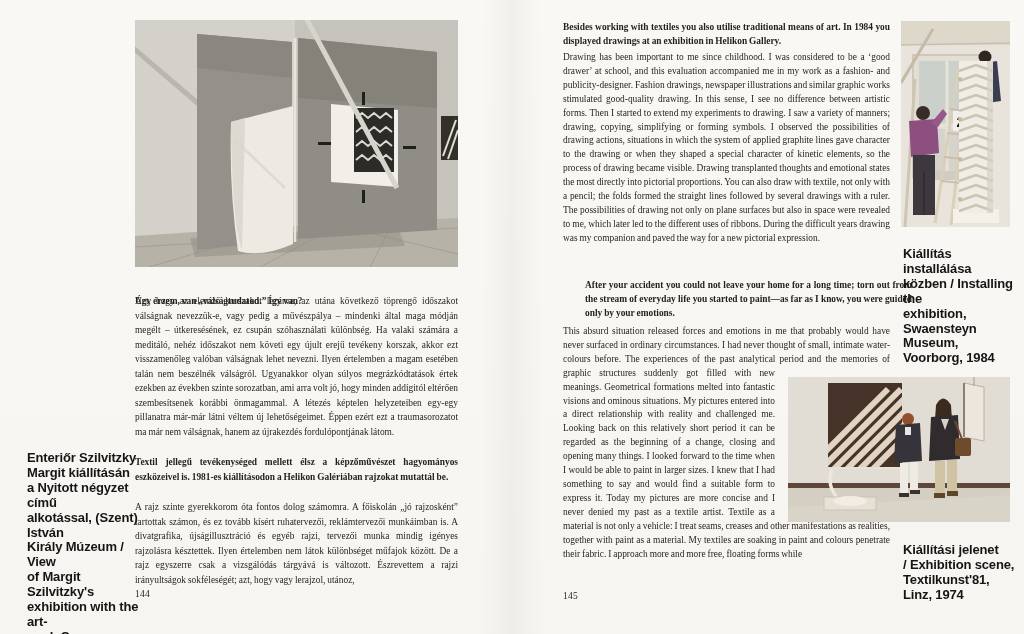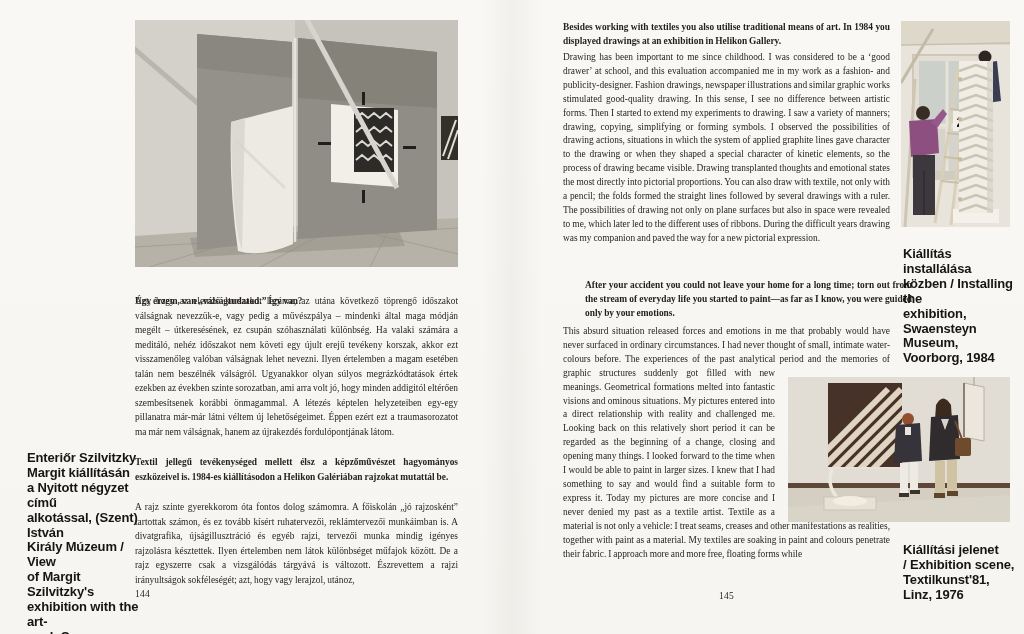--- a/index.html
+++ b/index.html
@@ -78,21 +78,21 @@
 of Margit Szilvitzky's
 exhibition with the art-
 work Open Square, King
 (St.) Stephen Museum,
 Székesfehérvár, 1976</div>
 
   <div class="para q" style="left:135px; top:294px; width:323px;">Úgy érzem, van „válságtudatod.” Így van?</div>
 
   <div class="para" style="left:135px; top:294px; width:323px;">Azt, hogy az elemző korszakot lezárva, az utána következő töprengő időszakot válságnak nevezzük-e, vagy pedig a művészpálya – mindenki által maga módján megélt – útkeresésének, ez csupán szóhasználati különbség. Ha valaki számára a meditáló, nehéz időszakot nem követi egy újult erejű tevékeny korszak, akkor ezt visszamenőleg valóban válságnak lehet nevezni. Ilyen értelemben a magam esetében talán nem beszélnék válságról. Ugyanakkor olyan súlyos megrázkódtatások értek ezekben az években szinte sorozatban, ami arra volt jó, hogy minden addigitól eltérően szembesítsenek korábbi önmagammal. A létezés képtelen helyzeteiben egy-egy pillanatra már-már látni véltem új lehetőségeimet. Éppen ezért ezt a traumasorozatot ma már nem válságnak, hanem az újrakezdés fordulópontjának látom.</div>
 
-  <div class="para q" style="left:135px; top:455px; width:323px;">Textil jellegű tevékenységed mellett élsz a képzőművészet hagyományos eszközeivel is. 1984-es kiállításodon a Helikon Galériában rajzokat mutattál be.</div>
+  <div class="para q" style="left:135px; top:455px; width:323px;">Textil jellegű tevékenységed mellett élsz a képzőművészet hagyományos eszközeivel is. 1981-es kiállításodon a Helikon Galériában rajzokat mutattál be.</div>
 
   <div class="para" style="left:135px; top:500px; width:323px;">A rajz szinte gyerekkorom óta fontos dolog számomra. A főiskolán „jó rajzosként” tartottak számon, és ez tovább kísért ruhatervezői, reklámtervezői munkáimban is. A divatgrafika, újságillusztráció és egyéb rajzi, tervezői munka mindig igényes rajzolásra késztettek. Ilyen értelemben nem látok különbséget műfajok között. De a rajz egyszerre csak a vizsgálódás tárgyává is változott. Észrevettem a rajzi irányultságok sokféleségét; azt, hogy vagy lerajzol, utánoz,</div>
 
   <div class="pagenum" style="left:135px; top:589px;">144</div>
 
   <div class="para rp q" style="left:563px; top:21px; width:327px;">Besides working with textiles you also utilise traditional means of art. In 1984 you displayed drawings at an exhibition in Helikon Gallery.</div>
 
   <div class="para rp" style="left:563px; top:51px; width:327px;">Drawing has been important to me since childhood. I was considered to be a ‘good drawer’ at school, and this evaluation accompanied me in my work as a fashion- and publicity-designer. Fashion drawings, newspaper illustrations and similar graphic works stimulated good-quality drawing. In this sense, I see no difference between artistic forms. Then I started to extend my experiments to drawing. I saw a variety of manners; drawing, copying, simplifying or forming symbols. I observed the possibilities of drawing actions, situations in which the system of applied graphite lines gave character to the drawing or when they shaped a special character of kinetic elements, so the process of drawing became visible. Drawing transplanted thoughts and emotional states the most directly into pictorial proportions. You can also draw with textile, not only with a pencil; the folds formed the straight lines followed by several drawings with a ruler. The possibilities of drawing not only on plane surfaces but also in space were revealed to me, which later led to the different uses of ribbons. During the difficult years drawing was my companion and paved the way for a new pictorial expression.</div>
 
   <div class="para rp q" style="left:585px; top:279px; width:327px;">After your accident you could not leave your home for a long time; torn out from the stream of everyday life you started to paint—as far as I know, you were guided only by your emotions.</div>
@@ -207,18 +207,18 @@
       <rect x="159" y="83" width="10" height="32" fill="#cfc3a4"></rect>
       <rect x="146" y="116" width="11" height="5" fill="#5c462e"></rect>
       <rect x="159" y="114" width="11" height="5" fill="#5c462e"></rect>
       <line x1="167" y1="44" x2="174" y2="62" stroke="#6f4b2e" stroke-width="2"></line>
       <rect x="167" y="61" width="16" height="18" rx="2" fill="#6f4b2e"></rect>
     </svg>
   </div>
 
   <div class="caption" style="left:903px; top:543px; width:112px;">Kiállítási jelenet
 / Exhibition scene,
-Textilkunst'81, Linz, 1976</div>
-
-  <div class="pagenum" style="left:563px; top:591px; width:327px; text-align:center;">145</div>
+Textilkunst'81, Linz, 1974</div>
+
+  <div class="pagenum" style="left:563px; top:591px; width:327px; text-align:left;">145</div>
 
   <div class="gutter"></div>
 </div>
 
 </body></html>

